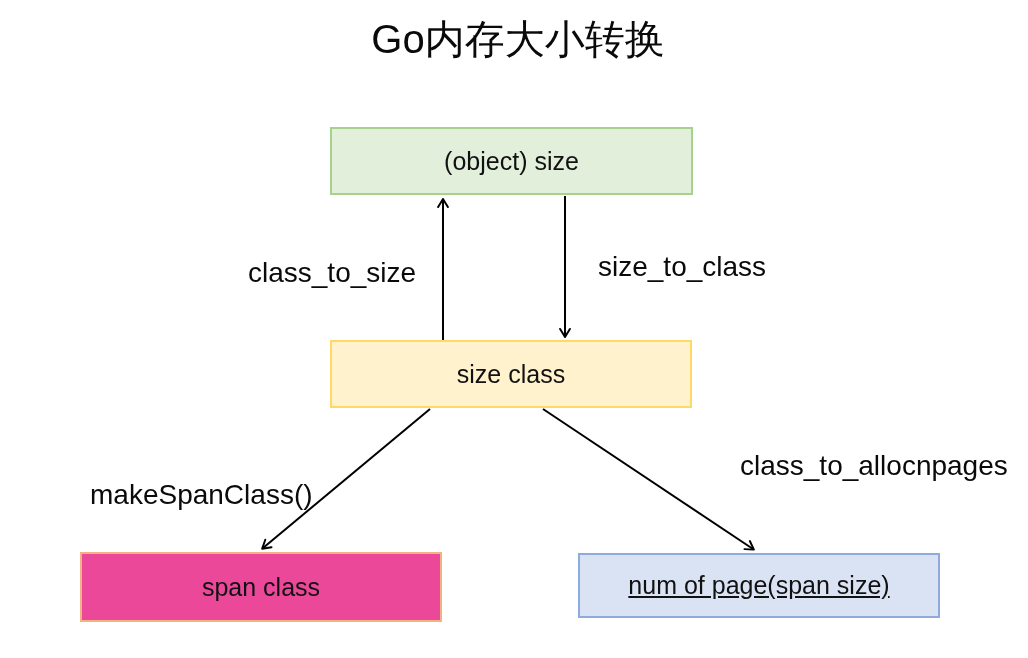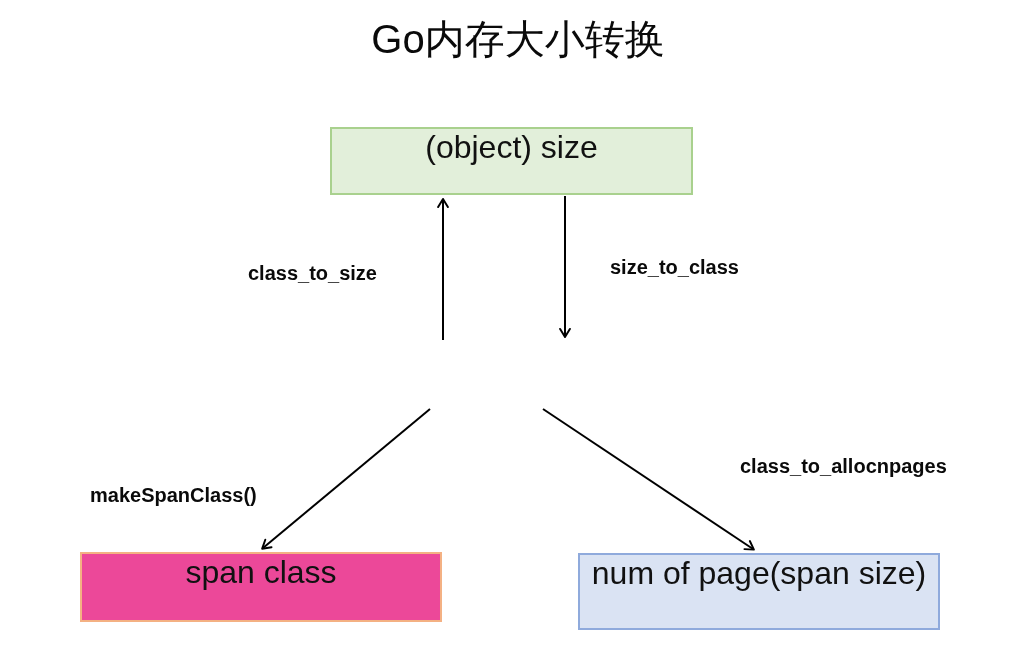--- a/index.html
+++ b/index.html
@@ -25,38 +25,38 @@
   }
   .arrows line{
     stroke:var(--arrow,#000);
     stroke-width:2;
   }
   .node{
     position:absolute;
     box-sizing:border-box;
     border:2px solid #be185d;
     display:flex;
+    align-items:center;
     justify-content:center;
-    font-size:32px;
+    font-size:25px;
     white-space:nowrap;
   }
   .node-object-size{left:330px;top:127px;width:363px;height:68px;}
   .node-size-class{left:330px;top:340px;width:362px;height:68px;}
   .node-span-class{left:80px;top:552px;width:362px;height:70px;}
-  .node-num-of-page{left:578px;top:553px;width:362px;height:77px;}
+  .node-num-of-page{left:578px;top:553px;width:362px;height:65px;text-decoration:underline;}
   .edge-label{
     position:absolute;
-    font-size:20px;
+    font-size:28px;
     line-height:32px;
     white-space:nowrap;
     color:#0a0a0a;
-    font-weight:bold;
   }
   .label-class-to-size{left:248px;top:257px;}
-  .label-size-to-class{left:598px;top:251px;margin-left:12px;}
+  .label-size-to-class{left:598px;top:251px;}
   .label-make-span-class{left:90px;top:467px;margin-top:12px;}
   .label-class-to-allocnpages{left:700px;top:450px;margin-left:40px;}
 </style>
 </head>
 <body>
 
 <div class="canvas">
 
   <h1 class="title">Go内存大小转换</h1>
 
@@ -69,20 +69,23 @@
     <line x1="443" y1="340" x2="443" y2="200" marker-end="url(#arrowhead)"></line>
     <line x1="565" y1="196" x2="565" y2="336" marker-end="url(#arrowhead)"></line>
     <line x1="430" y1="409" x2="263" y2="548" marker-end="url(#arrowhead)"></line>
     <line x1="543" y1="409" x2="753" y2="549" marker-end="url(#arrowhead)"></line>
   </svg>
 
   <div class="node node-object-size" style="background-color: rgb(226, 239, 218); border-color: rgb(169, 209, 142);">
     <span>(object) size</span>
   </div>
 
+  <div class="node node-size-class" style="background-color: rgb(255, 242, 204); border-color: rgb(255, 217, 102);">
+    <span>size class</span>
+  </div>
 
   <div class="node node-span-class" style="background-color: #ec4899; border-color: rgb(244, 177, 131);">
     <span>span class</span>
   </div>
 
   <div class="node node-num-of-page" style="background-color: rgb(218, 227, 243); border-color: rgb(143, 170, 220);">
     <span>num of page(span size)</span>
   </div>
 
   <div class="edge-label label-class-to-size">class_to_size</div>

